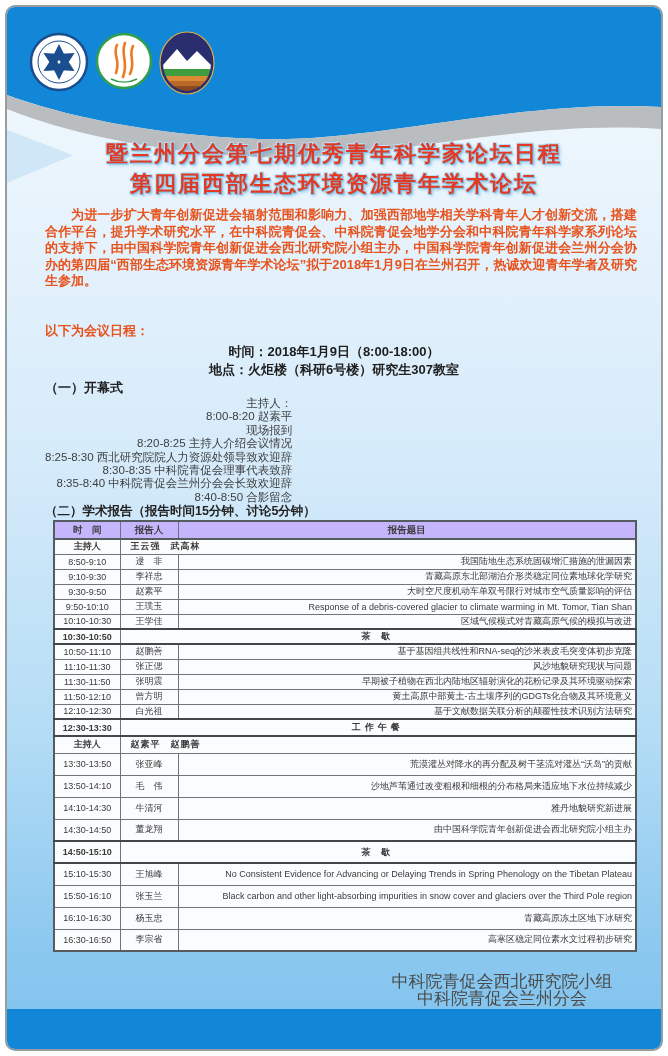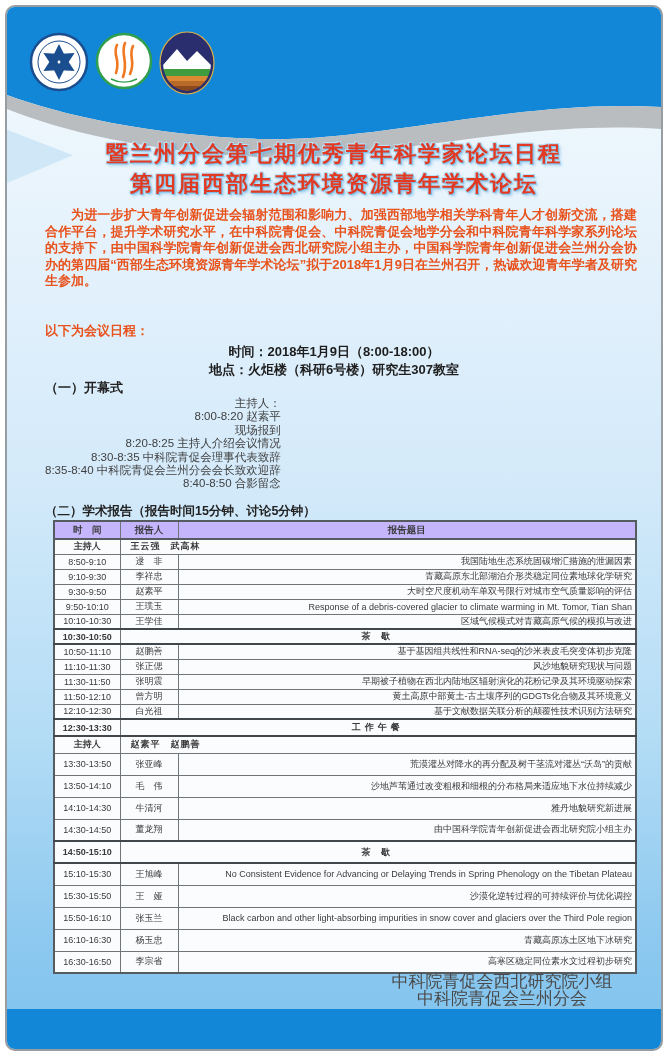--- a/index.html
+++ b/index.html
@@ -106,20 +106,21 @@
       <div>时间：2018年1月9日（8:00-18:00）</div>
       <div>地点：火炬楼（科研6号楼）研究生307教室</div>
     </div>
 
     <div class="opening-heading">（一）开幕式</div>
     <div class="opening-lines">
         <div>主持人：</div>
         <div>8:00-8:20 赵素平</div>
         <div>现场报到</div>
         <div>8:20-8:25 主持人介绍会议情况</div>
+        <div>8:25-8:30 西北研究院院人力资源处领导致欢迎辞</div>
         <div>8:30-8:35 中科院青促会理事代表致辞</div>
         <div>8:35-8:40 中科院青促会兰州分会会长致欢迎辞</div>
         <div>8:40-8:50 合影留念</div>
       </div>
     <div class="section2-heading">（二）学术报告（报告时间15分钟、讨论5分钟）</div>
 
     <table class="sched">
       <colgroup>
           <col style="width:66px">
           <col style="width:58px">
@@ -222,25 +223,20 @@
           <tr class="r-break">
             <td class="c-time">14:50-15:10</td>
             <td class="break-label" colspan="2">茶 歇</td>
           </tr>
           <tr>
             <td class="c-time">15:10-15:30</td>
             <td class="c-speaker">王旭峰</td>
             <td class="c-title">No Consistent Evidence for Advancing or Delaying Trends in Spring Phenology on the Tibetan Plateau</td>
           </tr>
           <tr>
-            <td class="c-time">15:30-15:50</td>
-            <td class="c-speaker">王　娅</td>
-            <td class="c-title">沙漠化逆转过程的可持续评价与优化调控</td>
-          </tr>
-          <tr>
             <td class="c-time">15:50-16:10</td>
             <td class="c-speaker">张玉兰</td>
             <td class="c-title">Black carbon and other light-absorbing impurities in snow cover and glaciers over the Third Pole region</td>
           </tr>
           <tr>
             <td class="c-time">16:10-16:30</td>
             <td class="c-speaker">杨玉忠</td>
             <td class="c-title">青藏高原冻土区地下冰研究</td>
           </tr>
           <tr>

